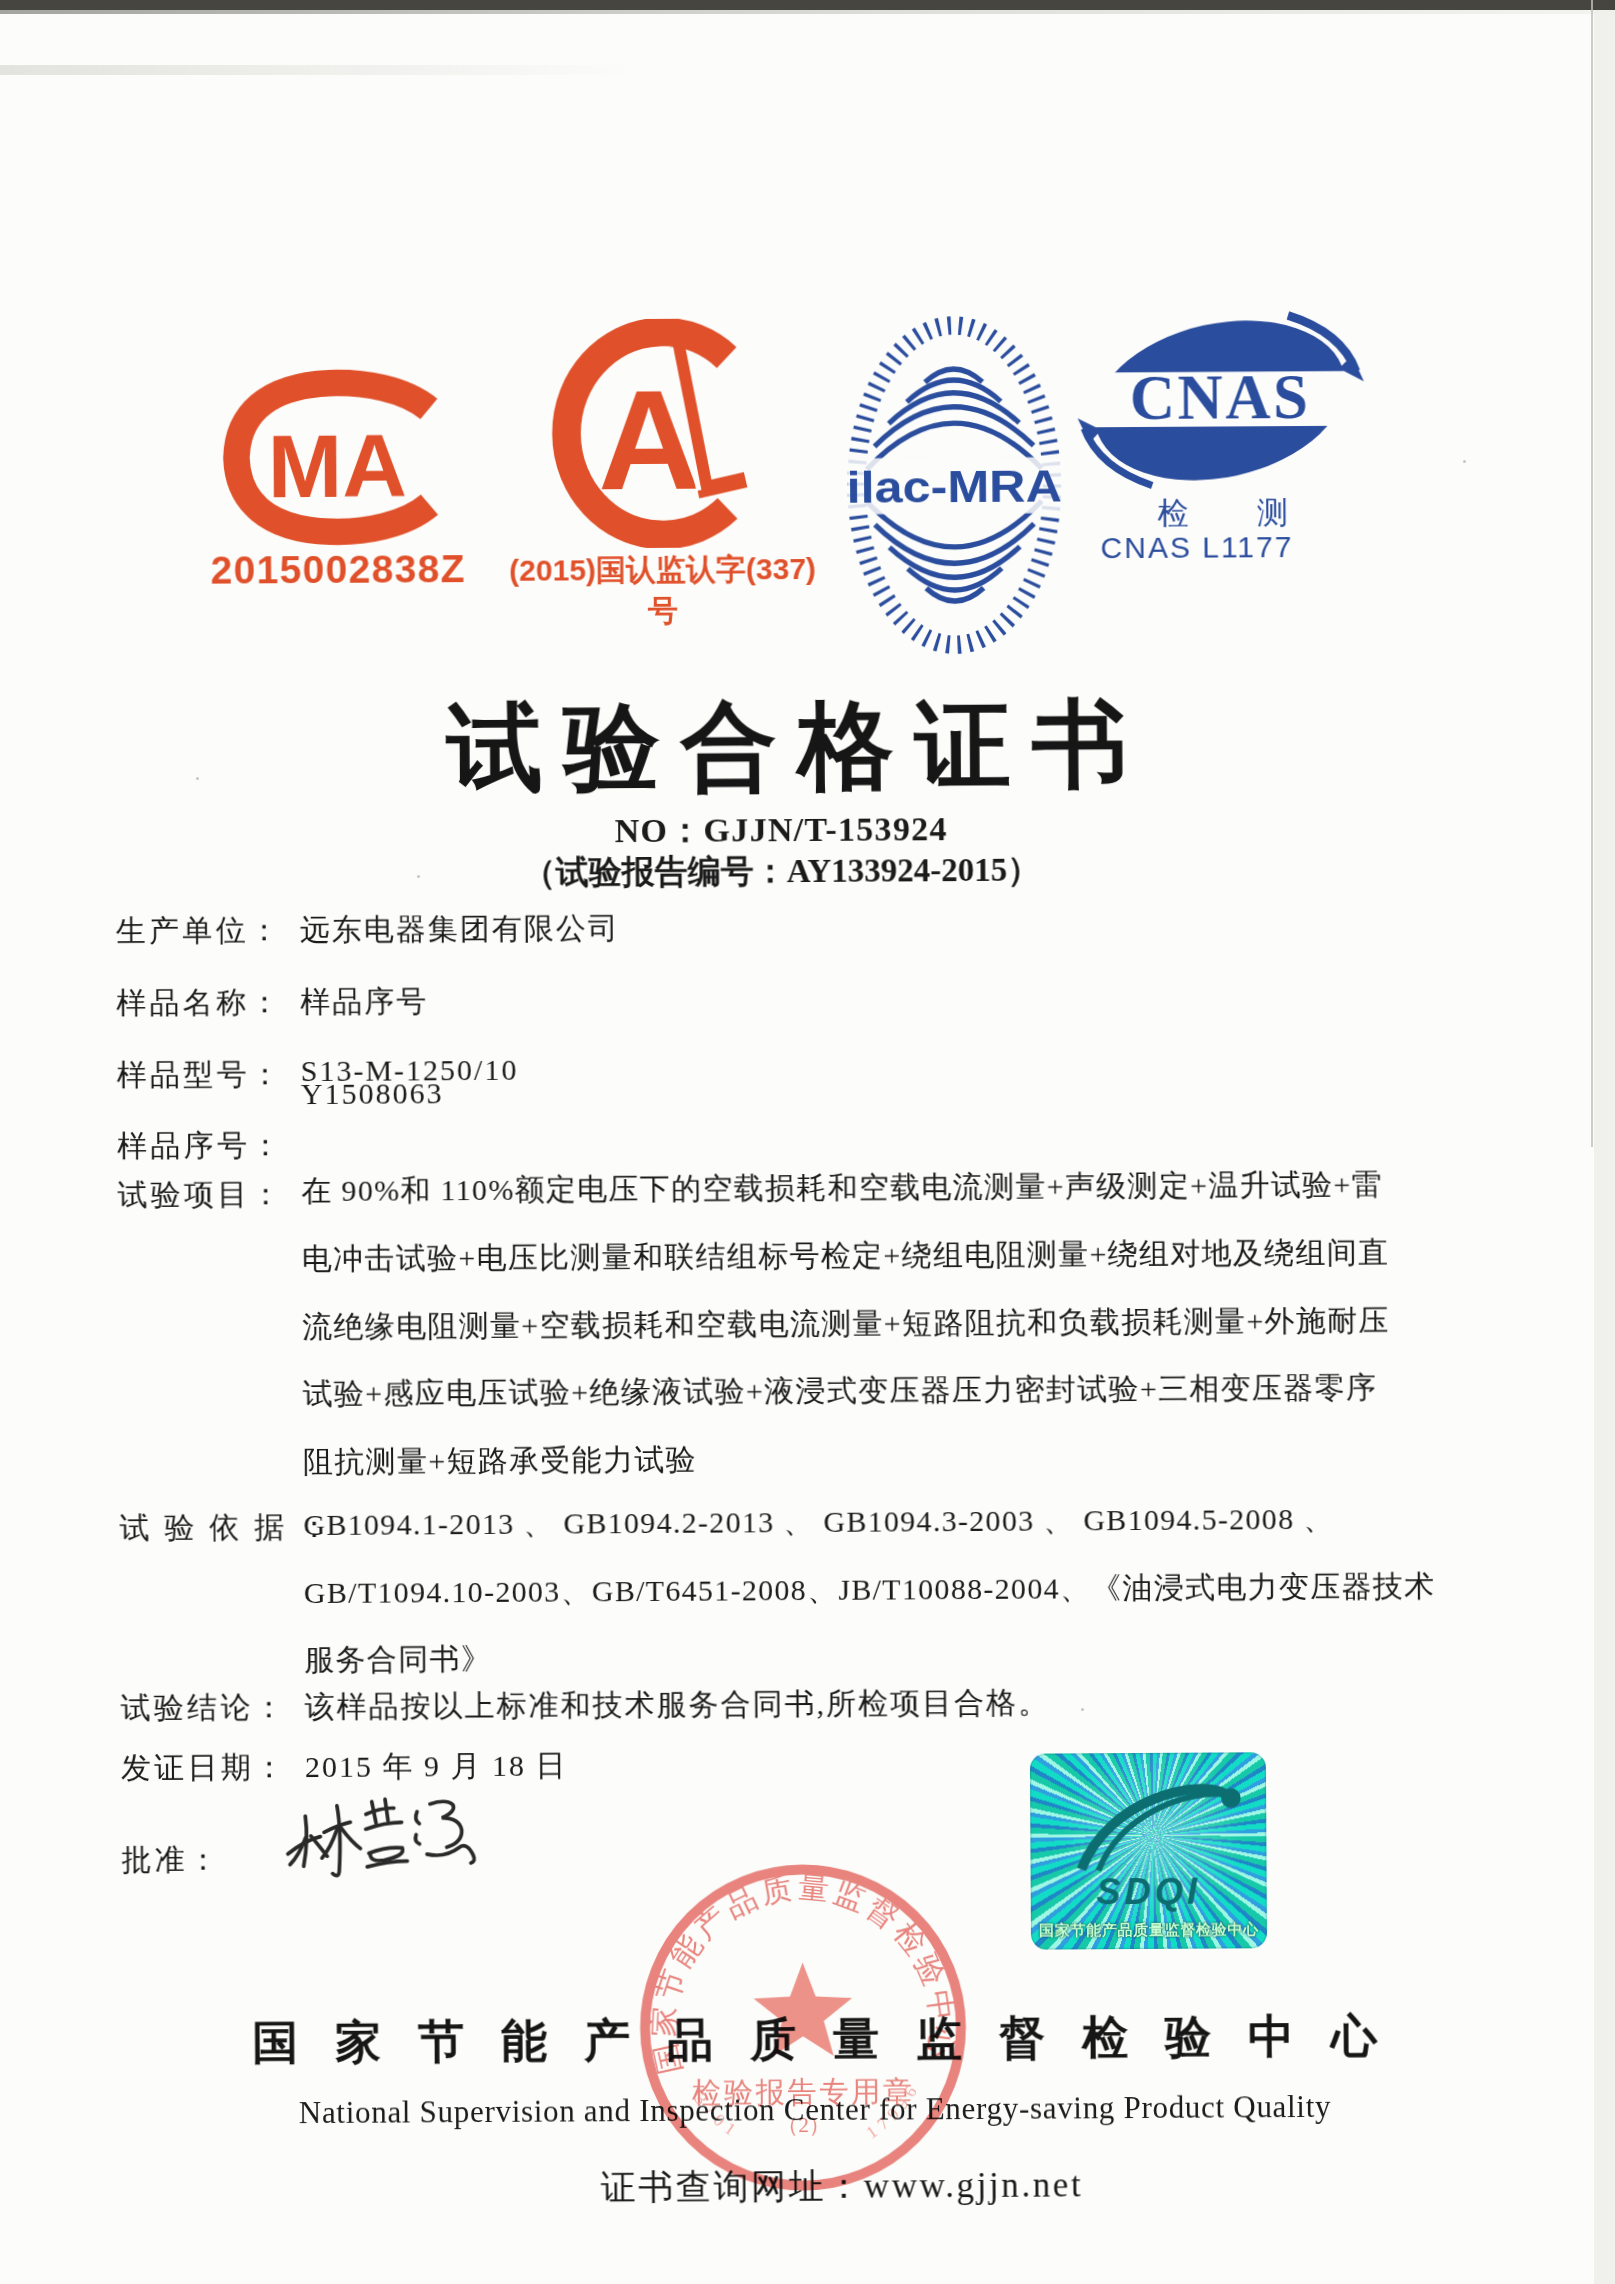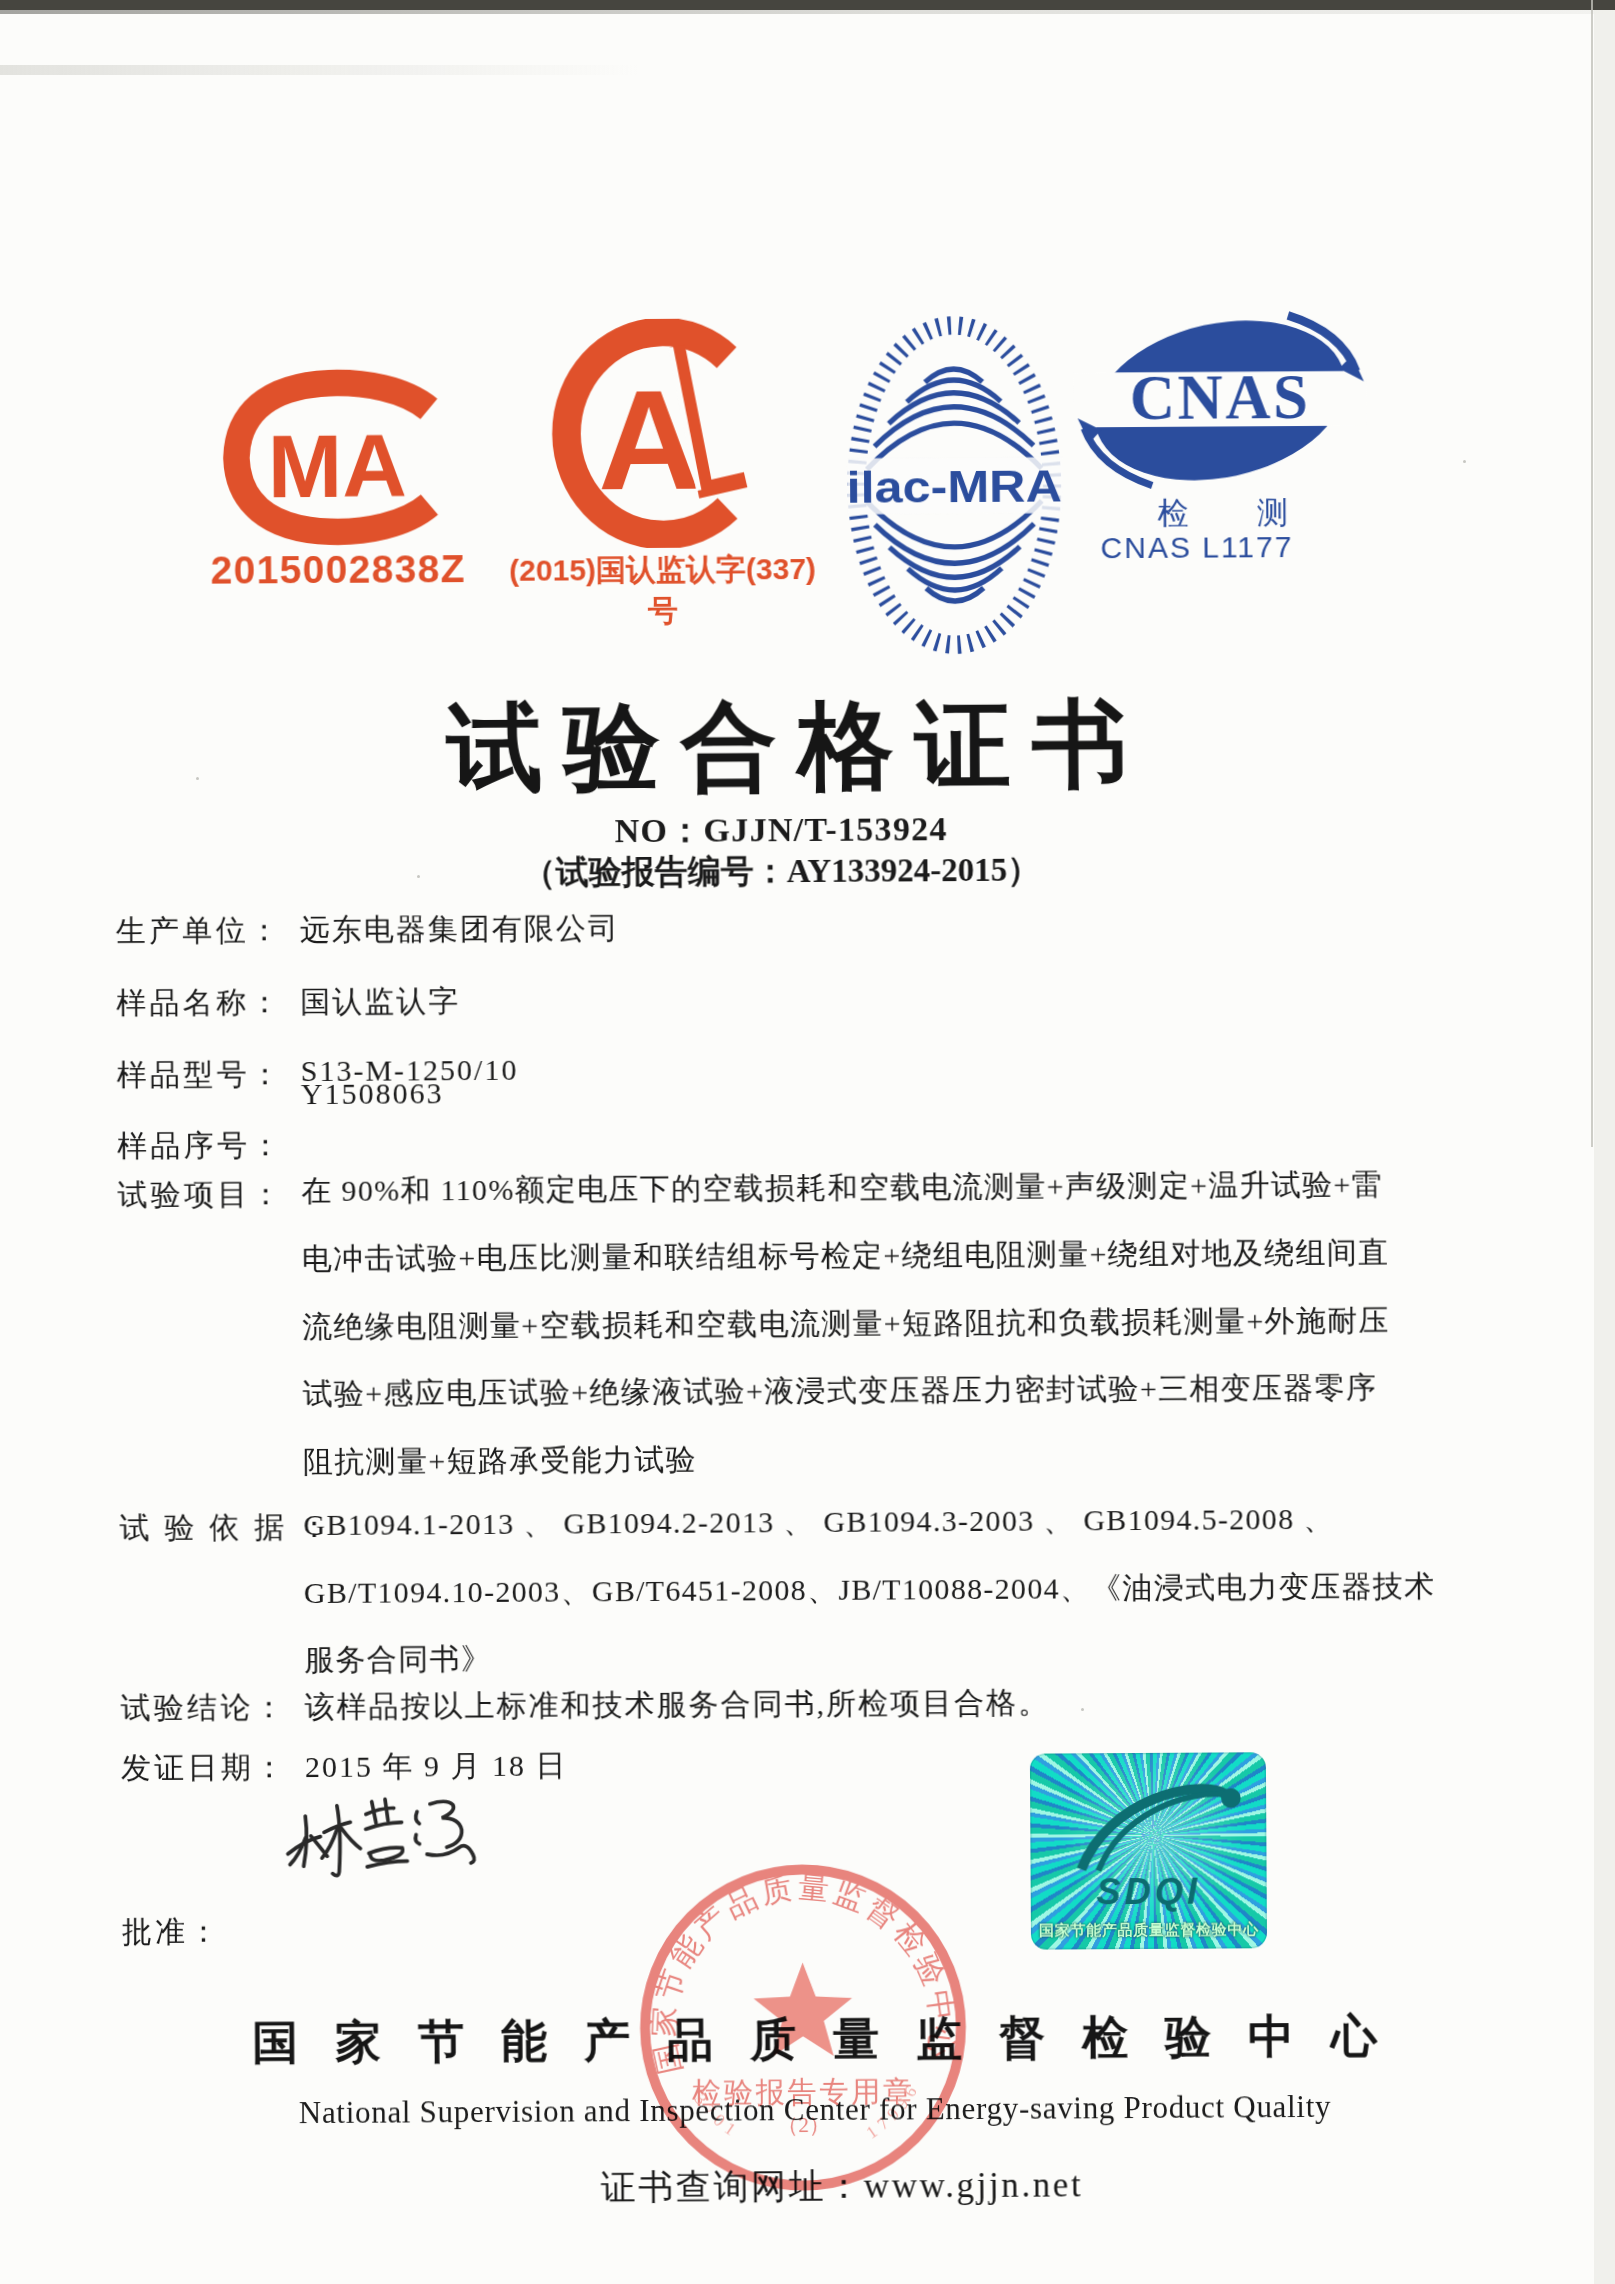--- a/index.html
+++ b/index.html
@@ -134,21 +134,21 @@
     <div class="abs cnas-code">CNAS L1177</div>
 
     <div class="abs title">试验合格证书</div>
     <div class="abs no-line">NO：GJJN/T-153924</div>
     <div class="abs report-line">（试验报告编号：AY133924-2015）</div>
 
     <div class="abs flabel" style="top:907px">生产单位：</div>
     <div class="abs fvalue" style="top:907px">远东电器集团有限公司</div>
 
     <div class="abs flabel" style="top:979px">样品名称：</div>
-    <div class="abs fvalue" style="top:979px">国认监认字</div>
+    <div class="abs fvalue" style="top:979px">样品序号</div>
 
     <div class="abs flabel" style="top:1051px">样品型号：</div>
     <div class="abs fvalue" style="top:1051px">S13-M-1250/10</div>
 
     <div class="abs flabel" style="top:1122px">样品序号：</div>
     <div class="abs fvalue" style="top:1074px">Y1508063</div>
 
     <div class="abs flabel" style="top:1171px">试验项目：</div>
     <div class="abs pline" style="top:1168px">在 90%和 110%额定电压下的空载损耗和空载电流测量+声级测定+温升试验+雷</div>
     <div class="abs pline" style="top:1236px">电冲击试验+电压比测量和联结组标号检定+绕组电阻测量+绕组对地及绕组间直</div>
@@ -160,21 +160,21 @@
     <div class="abs pline" style="top:1502px">GB1094.1-2013 、 GB1094.2-2013 、 GB1094.3-2003 、 GB1094.5-2008 、</div>
     <div class="abs pline" style="top:1570px">GB/T1094.10-2003、GB/T6451-2008、JB/T10088-2004、《油浸式电力变压器技术</div>
     <div class="abs pline" style="top:1637px">服务合同书》</div>
 
     <div class="abs flabel" style="top:1684px">试验结论：</div>
     <div class="abs fvalue" style="top:1684px">该样品按以上标准和技术服务合同书,所检项目合格。</div>
 
     <div class="abs flabel" style="top:1744px">发证日期：</div>
     <div class="abs fvalue" style="top:1744px">2015 年 9 月 18 日</div>
 
-    <div class="abs flabel" style="top:1908px">批准：</div>
+    <div class="abs flabel" style="top:1836px">批准：</div>
     <svg class="abs sig" viewBox="0 0 300 140">
       <g fill="none" stroke="#2a2a2a" stroke-width="5.5" stroke-linecap="round" transform="rotate(-4 150 70)">
         <path d="M8,88 Q34,70 58,66"></path>
         <path d="M38,34 Q40,70 30,108"></path>
         <path d="M36,66 Q24,92 10,104"></path>
         <path d="M44,64 Q58,84 66,96"></path>
         <path d="M64,60 Q88,50 104,48"></path>
         <path d="M86,22 Q90,60 82,120 Q80,130 72,122"></path>
         <path d="M84,56 Q72,84 58,98"></path>
         <path d="M90,56 Q104,78 116,88"></path>

